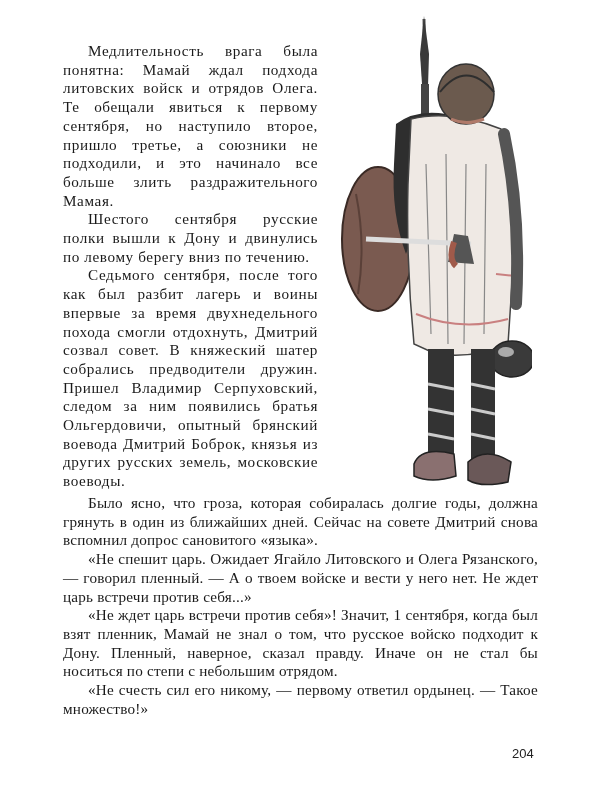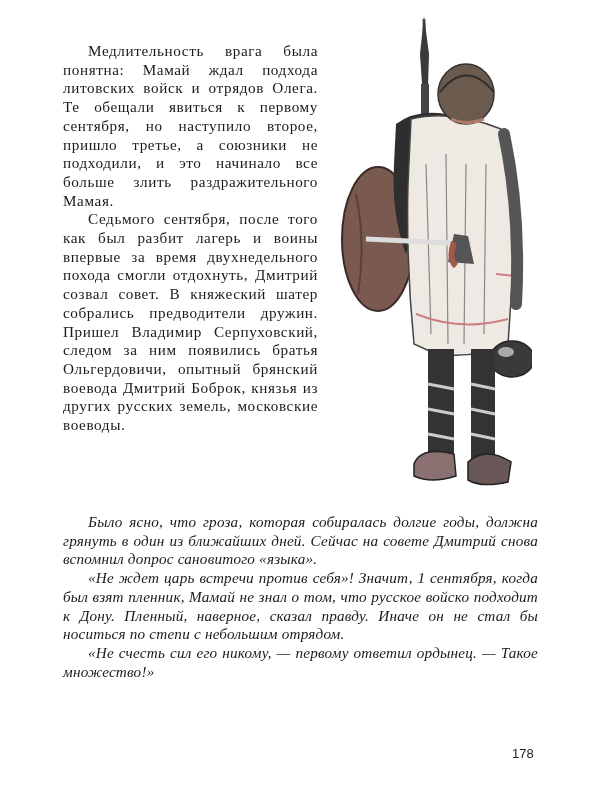--- a/index.html
+++ b/index.html
@@ -3,33 +3,34 @@
 <meta charset="utf-8">
 <style>
   html, body { margin: 0; padding: 0; background: #ffffff; }
   body { width: 600px; height: 786px; position: relative; overflow: hidden;
          font-family: "Liberation Serif", "DejaVu Serif", serif; color: #1a1a1a; }
   .page { position: absolute; left: 0; top: 0; width: 600px; height: 644px; }
   .col-left { position: absolute; left: 63px; top: 42px; width: 255px; }
   .col-left p, .full p { margin: 0; text-align: justify; text-align-last: auto;
          font-size: 15.2px; line-height: 18.7px; letter-spacing: 0.6px; }
   .col-left p { text-indent: 25px; }
-  .full { position: absolute; left: 63px; top: 513px; width: 475px; font-style: italic; }
+  .full { position: absolute; left: 63px; top: 494px; width: 475px; }
   .full p { text-indent: 25px; letter-spacing: 0.2px; }
   .illus { position: absolute; left: 336px; top: 14px; width: 196px; height: 486px; }
   .page-num { position: absolute; left: 512px; top: 746px; font-family: "Liberation Sans", "DejaVu Sans", sans-serif;
               font-size: 13px; color: #222; }
 </style>
 </head>
 <body>
 
 <div class="page">
 
   <div class="col-left">
     <p>Медлительность врага была понятна: Мамай ждал подхода литовских войск и отрядов Олега. Те обещали явиться к первому сентября, но наступило второе, пришло третье, а союзники не подходили, и это начинало все больше злить раздражительного Мамая.</p>
+    <p>Шестого сентября русские полки вышли к Дону и двинулись по левому берегу вниз по течению.</p>
     <p>Седьмого сентября, после того как был разбит лагерь и воины впервые за время двухнедельного похода смогли отдохнуть, Дмитрий созвал совет. В княжеский шатер собрались предводители дружин. Пришел Владимир Серпуховский, следом за ним появились братья Ольгердовичи, опытный брянский воевода Дмитрий Боброк, князья из других русских земель, московские воеводы.</p>
   </div>
 
   <svg class="illus" viewBox="0 0 196 486">
 
     <line x1="88" y1="5" x2="96" y2="460" stroke="#555" stroke-width="3"></line>
     <path d="M88 2 L84 40 L86 70 L92 72 L93 40 Z" fill="#3a3a3a"></path>
     <rect x="85" y="70" width="8" height="30" fill="#444"></rect>
 
     <ellipse cx="42" cy="225" rx="36" ry="72" fill="#7a5a50" stroke="#3a2a25" stroke-width="2"></ellipse>
@@ -57,18 +58,19 @@
     <rect x="92" y="335" width="26" height="110" fill="#333"></rect>
     <rect x="135" y="335" width="24" height="110" fill="#333"></rect>
     <path d="M92 370 L118 375 M92 395 L118 400 M92 420 L118 425 M135 370 L159 375 M135 395 L159 400 M135 420 L159 425" stroke="#ccc" stroke-width="3"></path>
 
     <path d="M78 450 Q85 432 118 440 L120 462 Q95 470 78 462 Z" fill="#8a7070" stroke="#222" stroke-width="1.5"></path>
     <path d="M132 448 Q150 432 175 448 L172 468 Q145 474 132 466 Z" fill="#6a5858" stroke="#222" stroke-width="1.5"></path>
   </svg>
 
   <div class="full">
     <p>Было ясно, что гроза, которая собиралась долгие годы, должна грянуть в один из ближайших дней. Сейчас на совете Дмитрий снова вспомнил допрос сановитого «языка».</p>
+    <p>«Не спешит царь. Ожидает Ягайло Литовского и Олега Рязанского, — говорил пленный. — А о твоем войске и вести у него нет. Не ждет царь встречи против себя...»</p>
     <p>«Не ждет царь встречи против себя»! Значит, 1 сентября, когда был взят пленник, Мамай не знал о том, что русское войско подходит к Дону. Пленный, наверное, сказал правду. Иначе он не стал бы носиться по степи с небольшим отрядом.</p>
     <p>«Не счесть сил его никому, — первому ответил ордынец. — Такое множество!»</p>
   </div>
 
-  <div class="page-num">178</div>
+  <div class="page-num">204</div>
 </div>
 
 </body></html>

